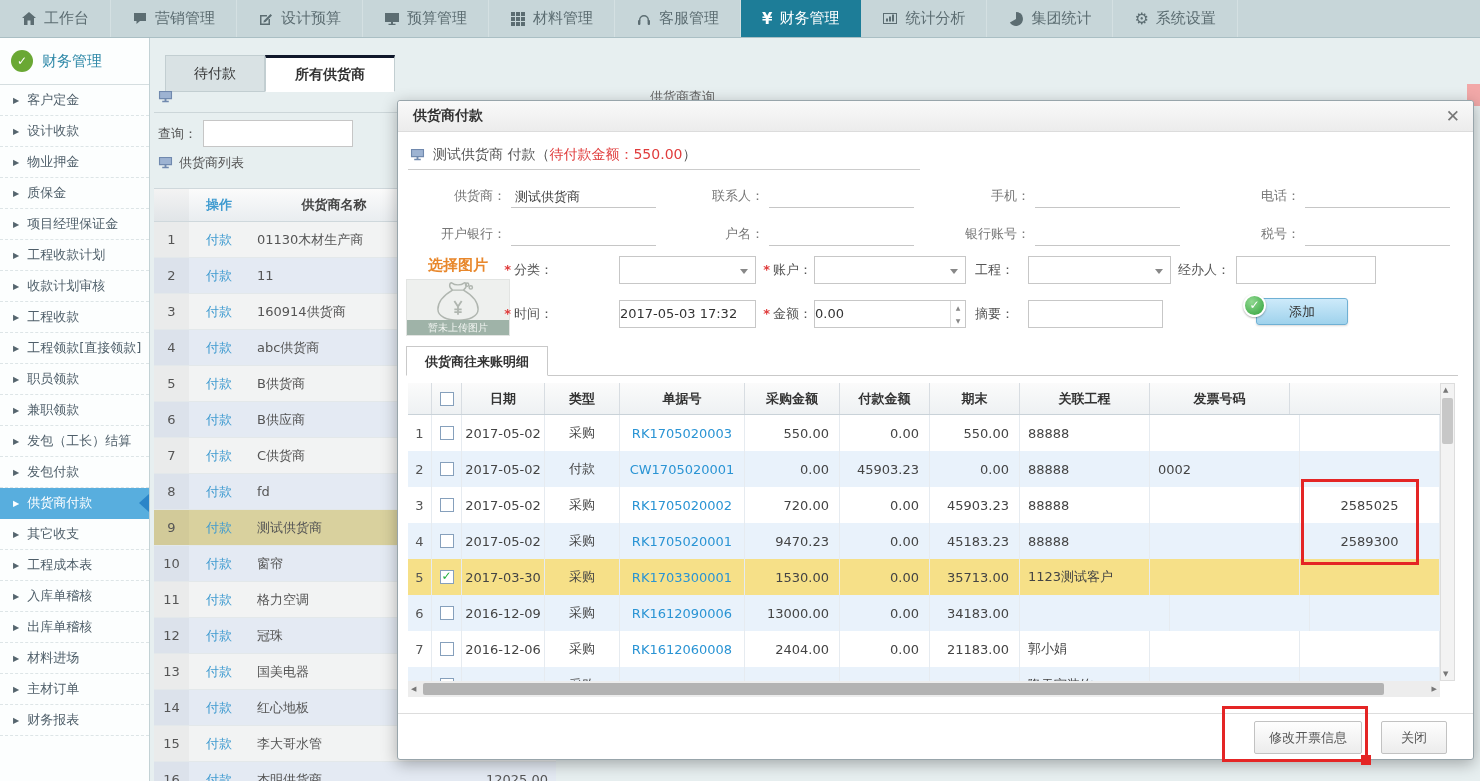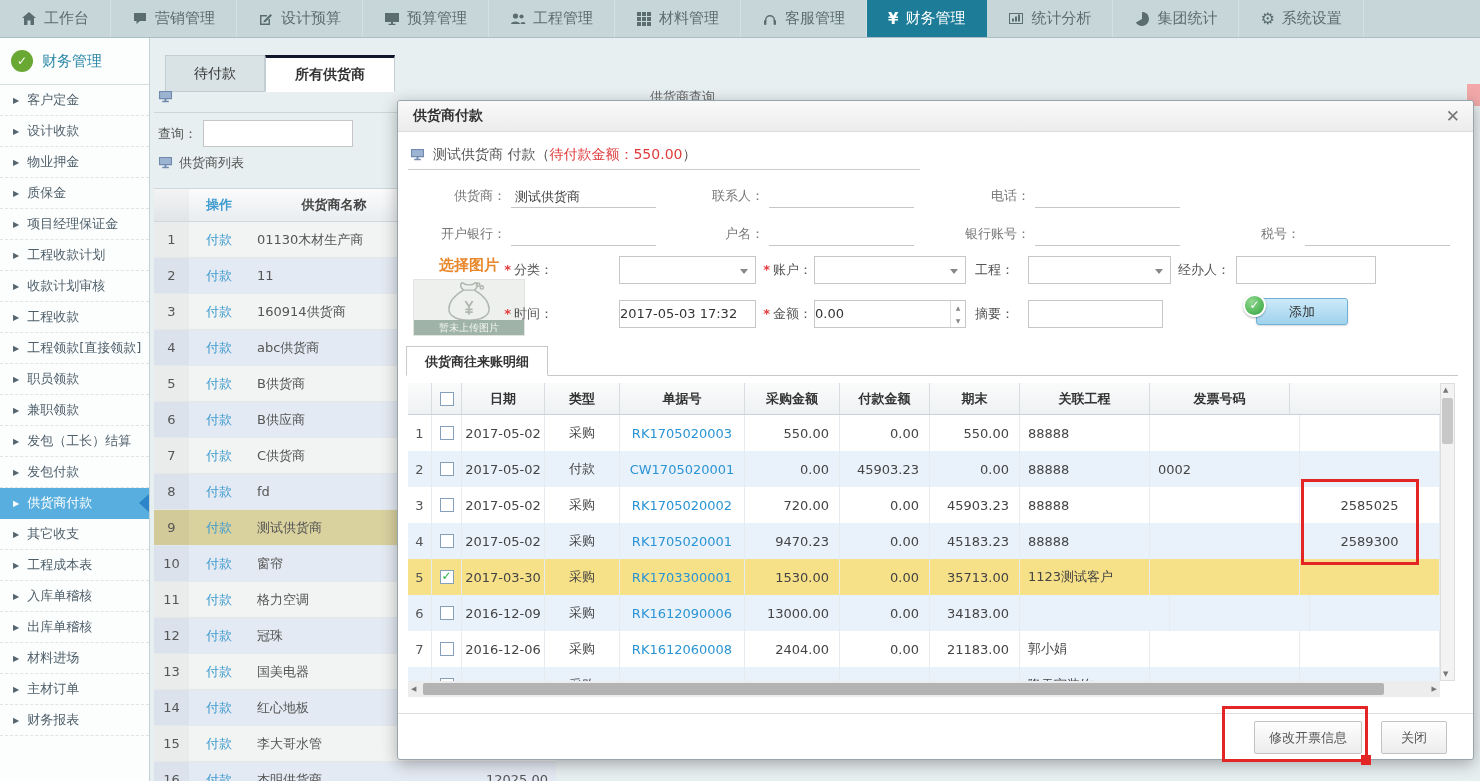--- a/index.html
+++ b/index.html
@@ -54,21 +54,21 @@
   .m-title{height:31px;background:linear-gradient(#f9f9f9,#ececec);border-bottom:1px solid #dcdcdc;border-radius:3px 3px 0 0;display:flex;align-items:center;padding:0 15px;font-size:14px;font-weight:bold;color:#333;}
   .m-close{position:absolute;right:13px;top:5px;font-size:17px;color:#777;cursor:pointer;line-height:20px;}
   .m-sec{position:absolute;left:12px;top:45px;display:flex;align-items:center;gap:8px;font-size:14px;color:#555;}
   .m-sec .red{color:#e03c3c;}
   .sec-line{position:absolute;left:10px;top:68px;width:512px;border-top:1px solid #ccc;}
   .info-grid{position:absolute;left:8px;top:76px;width:1060px;}
   .info-row{display:flex;height:38px;}
   .info-cell{display:flex;align-items:center;}
   .info-label{width:100px;text-align:right;font-size:13px;color:#777;}
   .info-value{width:145px;margin-left:5px;border-bottom:1px solid #c6c6c6;height:23px;font-size:13px;color:#444;padding:3px 4px 0;}
-  .img-block{position:absolute;left:15px;top:155px;width:112px;text-align:center;}
+  .img-block{position:absolute;left:8px;top:155px;width:104px;text-align:center;}
   .img-choose{color:#e8872b;font-size:15px;font-weight:bold;height:23px;cursor:pointer;}
   .img-ph{position:relative;height:57px;background:#eef0ee;border:1px solid #e2e4e2;overflow:hidden;}
   .img-ph svg{display:block;margin:1px auto 0;}
   .img-cap{position:absolute;left:0;right:0;bottom:0;height:15px;background:#9fb3a8;color:#f3f6f3;font-size:10px;line-height:15px;}
   .f-label{position:absolute;height:28px;line-height:28px;font-size:13px;color:#555;text-align:right;white-space:nowrap;}
   .star{color:#e03c3c;font-weight:bold;margin-right:3px;}
   .f-select{position:absolute;height:28px;border:1px solid #c7c7c7;background:#fff;cursor:pointer;}
   .dd-arrow{position:absolute;right:7px;top:12px;border:4px solid transparent;border-top:5px solid #888;}
   .f-input{position:absolute;height:28px;border:1px solid #c7c7c7;background:#fff;font-size:13px;color:#333;padding:0 0;line-height:26px;outline:none;}
   .spin{position:absolute;right:0;top:0;bottom:0;width:15px;border-left:1px solid #ddd;display:flex;flex-direction:column;align-items:center;justify-content:space-around;cursor:pointer;}
@@ -148,31 +148,20 @@
       <span class="nav-ico">
         <svg viewBox="0 0 16 16" fill="currentColor">
           <path d="M1 2 H15 V11 H9 V12.8 H11.5 V14 H4.5 V12.8 H7 V11 H1 Z"></path>
         </svg>
       </span>
       <span>预算管理</span>
     </div>
     <div class="nav-item">
       <span class="nav-ico">
         <svg viewBox="0 0 16 16" fill="currentColor">
-          <circle cx="5.5" cy="5" r="2.6"></circle>
-          <path d="M1 13 C1 9.5 10 9.5 10 13 Z"></path>
-          <circle cx="11.5" cy="5.5" r="2.1"></circle>
-          <path d="M10.5 13 C10.7 10.5 15.5 10.3 15.3 13 Z"></path>
-        </svg>
-      </span>
-      <span>工程管理</span>
-    </div>
-    <div class="nav-item">
-      <span class="nav-ico">
-        <svg viewBox="0 0 16 16" fill="currentColor">
           <path d="M1 1h4v4H1z M6 1h4v4H6z M11 1h4v4h-4z M1 6h4v4H1z M6 6h4v4H6z M11 6h4v4h-4z M1 11h4v4H1z M6 11h4v4H6z M11 11h4v4h-4z"></path>
         </svg>
       </span>
       <span>材料管理</span>
     </div>
     <div class="nav-item">
       <span class="nav-ico">
         <svg viewBox="0 0 16 16" fill="currentColor">
           <path d="M3 9 A5 5 0 0 1 13 9 L13 10 L11.6 10 L11.6 9 A3.6 3.6 0 0 0 4.4 9 L4.4 10 L3 10 Z"></path>
           <rect x="2" y="9" width="2.4" height="5" rx="1"></rect>
@@ -442,20 +431,24 @@
   <div class="info-grid" id="infoGrid">
       <div class="info-row">
         <div class="info-cell" style="width: 258px;">
           <span class="info-label">供货商：</span>
           <div class="info-value">测试供货商</div>
         </div>
         <div class="info-cell" style="width: 266px;">
           <span class="info-label">联系人：</span>
           <div class="info-value"></div>
         </div>
+        <div class="info-cell" style="width: 270px;">
+          <span class="info-label">手机：</span>
+          <div class="info-value"></div>
+        </div>
         <div class="info-cell" style="width: 266px;">
           <span class="info-label">电话：</span>
           <div class="info-value"></div>
         </div>
       </div>
       <div class="info-row">
         <div class="info-cell" style="width: 258px;">
           <span class="info-label">开户银行：</span>
           <div class="info-value"></div>
         </div>

